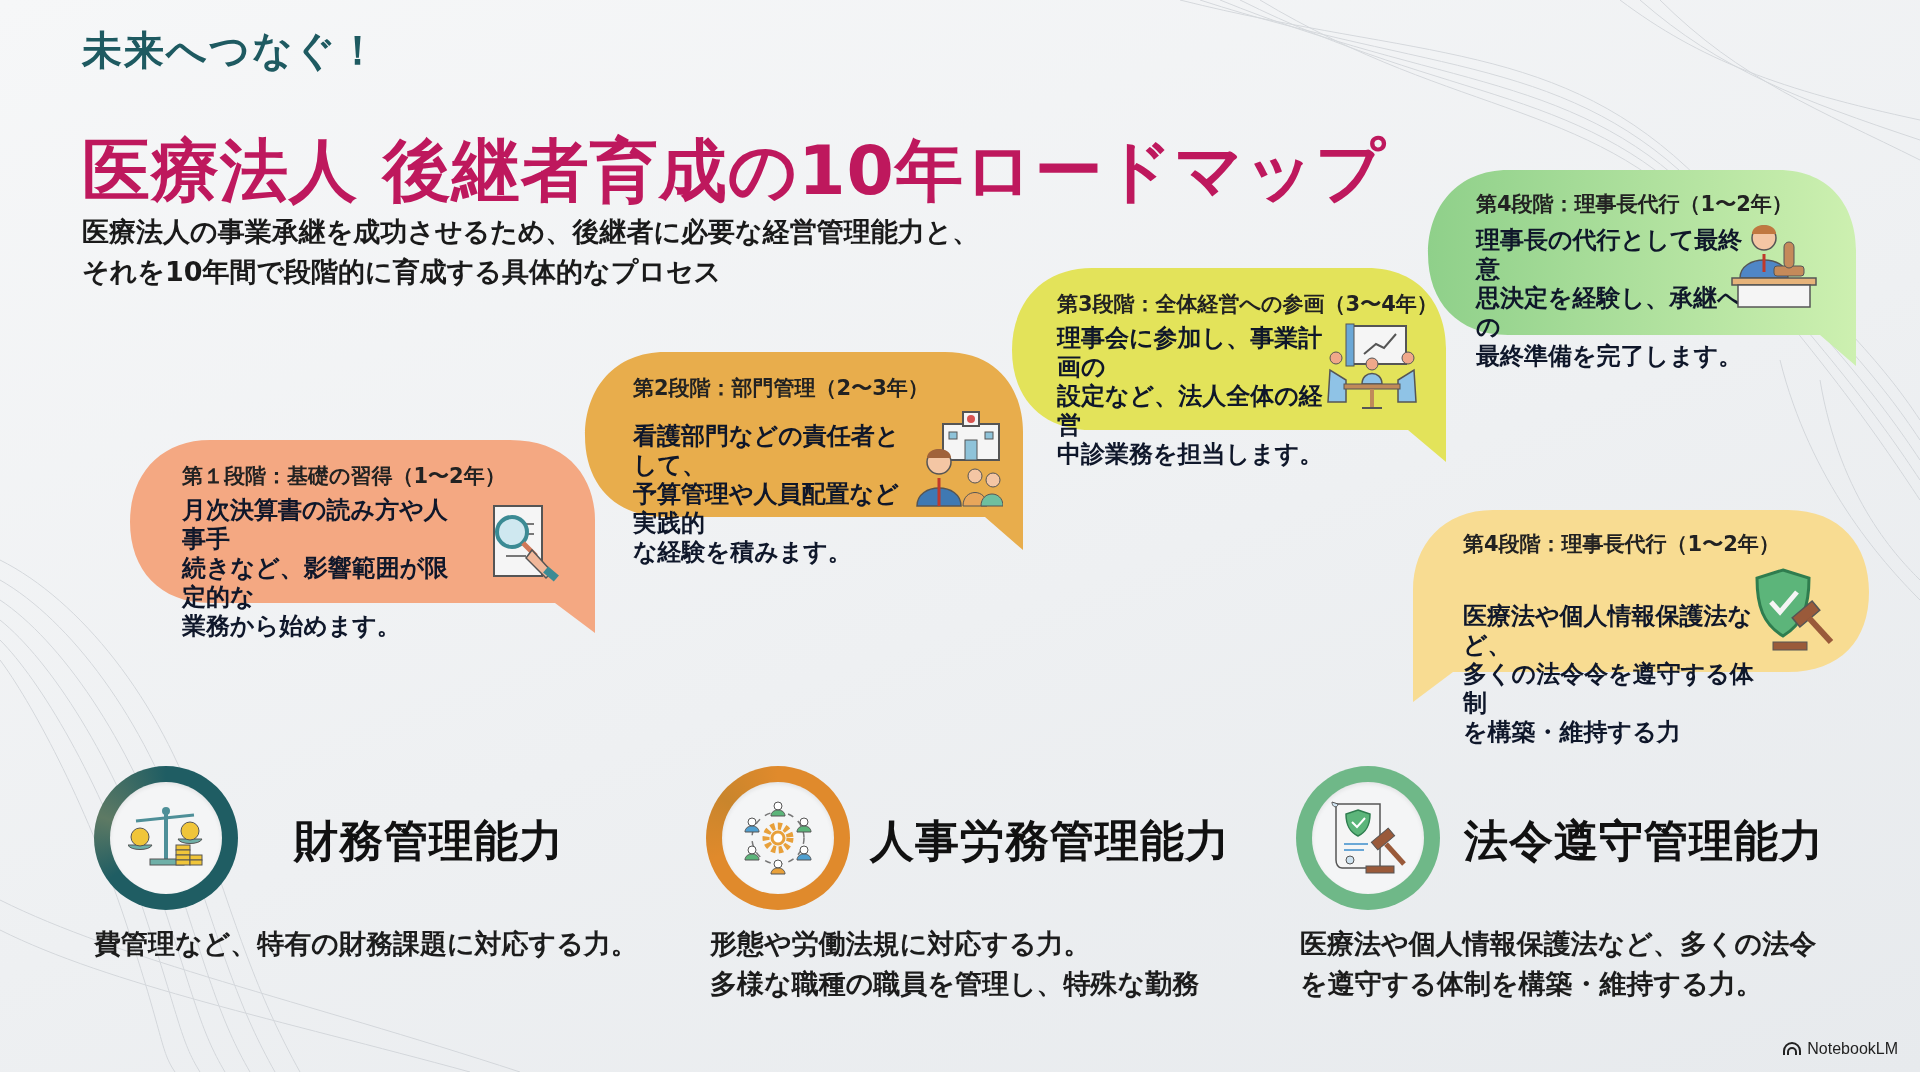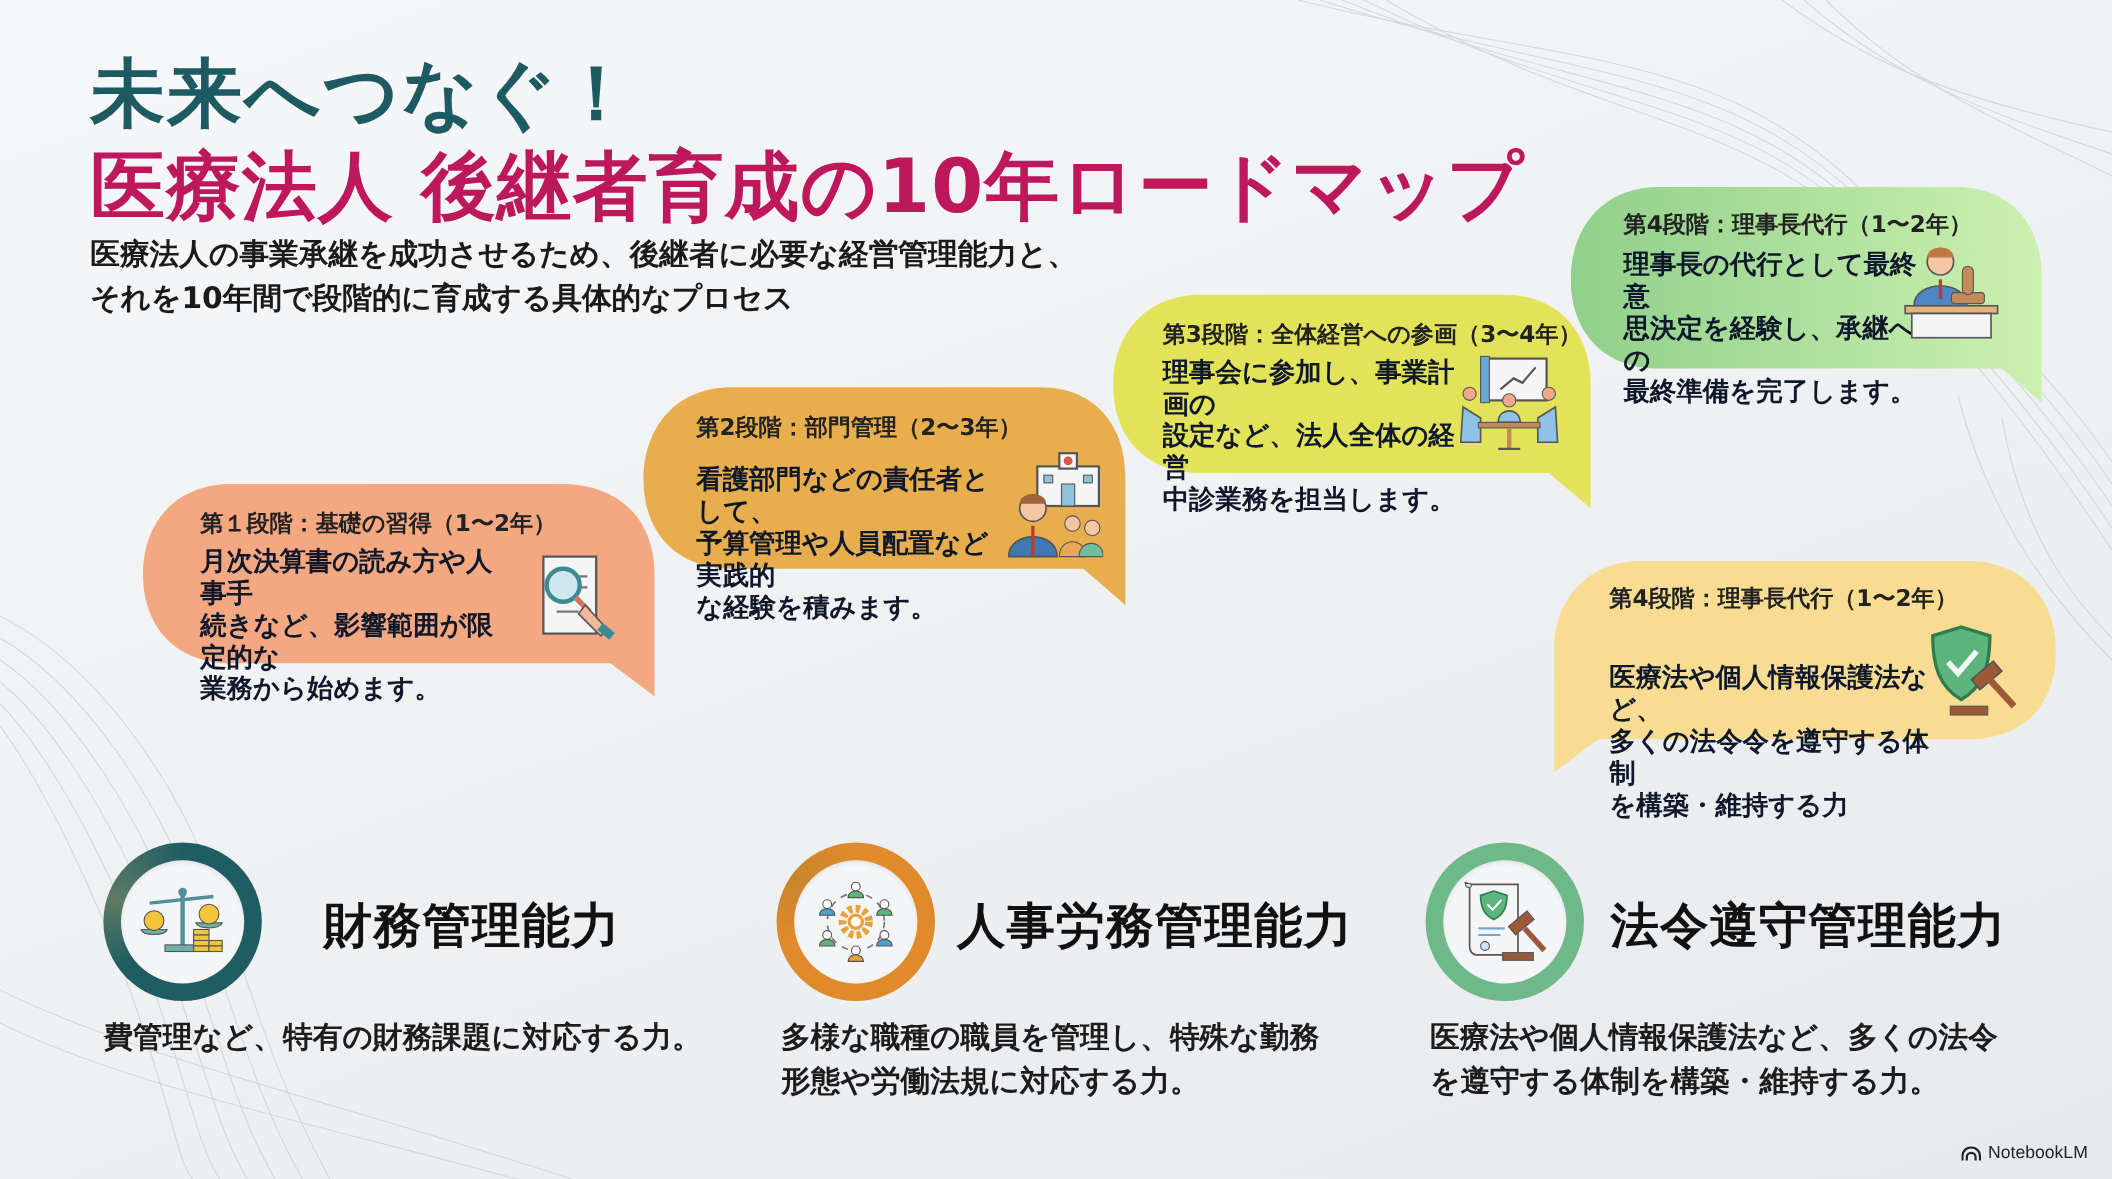--- a/index.html
+++ b/index.html
@@ -4,21 +4,21 @@
 <style>
   html, body { margin:0; padding:0; }
   body {
     width:1920px; height:1072px; overflow:hidden; position:relative;
     background: linear-gradient(160deg, #f6f7f8 0%, #eef0f2 55%, #e7eaed 100%);
     font-family: "DejaVu Sans", "Liberation Sans", sans-serif;
     color:#1a1a1a;
   }
   .bg-lines { position:absolute; inset:0; pointer-events:none; }
   .tagline {
-    position:absolute; left:82px; top:52px; font-size:68px; font-weight:bold;
+    position:absolute; left:82px; top:30px; font-size:40px; font-weight:bold;
     color:#1e5a61; letter-spacing:2px; line-height:1;
   }
   .title {
     position:absolute; left:82px; top:137px; font-size:68px; font-weight:bold;
     color:#be185d; letter-spacing:1px; line-height:1;
   }
   .subtitle {
     position:absolute; left:82px; top:212px; font-size:27px; font-weight:bold;
     color:#1a1a1a; line-height:40px;
   }
@@ -264,22 +264,22 @@
           <circle cx="66" cy="52" r="4" fill="#fff"></circle>
             <path d="M59 62 C59 54 73 54 73 62 Z" fill="#4f9fd0"></path>
           <circle cx="40" cy="66" r="4" fill="#fff"></circle>
             <path d="M33 76 C33 68 47 68 47 76 Z" fill="#e8a03a"></path>
         </g>
       </svg>
     </div>
   </div>
   <div class="s-title" style="left:164px; top:46px;">人事労務管理能力</div>
   <div class="s-text" style="left:4px; top:158px;">
+    <div>形態や労働法規に対応する力。</div>
     <div>多様な職種の職員を管理し、特殊な勤務</div>
-    <div>形態や労働法規に対応する力。</div>
   </div>
 </div>
 
 <div class="skill" style="left:1296px; top:766px;">
   <div class="ring" style="left:0; top:0; background:conic-gradient(#6fb888 0 100%);">
     <div class="inner">
       <svg width="80" height="80" viewBox="0 0 80 80">
         <path d="M8 6 H52 V70 H14 C10 70 8 66 8 62 Z" fill="#f5f5f5" stroke="#555" stroke-width="1.5"></path>
         <path d="M4 4 C4 10 10 10 10 6 Z" fill="#cfe3f0" stroke="#555" stroke-width="1"></path>
         <path d="M30 12 L42 16 C42 28 38 34 30 38 C22 34 18 28 18 16 Z" fill="#5cb57a" stroke="#2f7d4f" stroke-width="1.5"></path>

